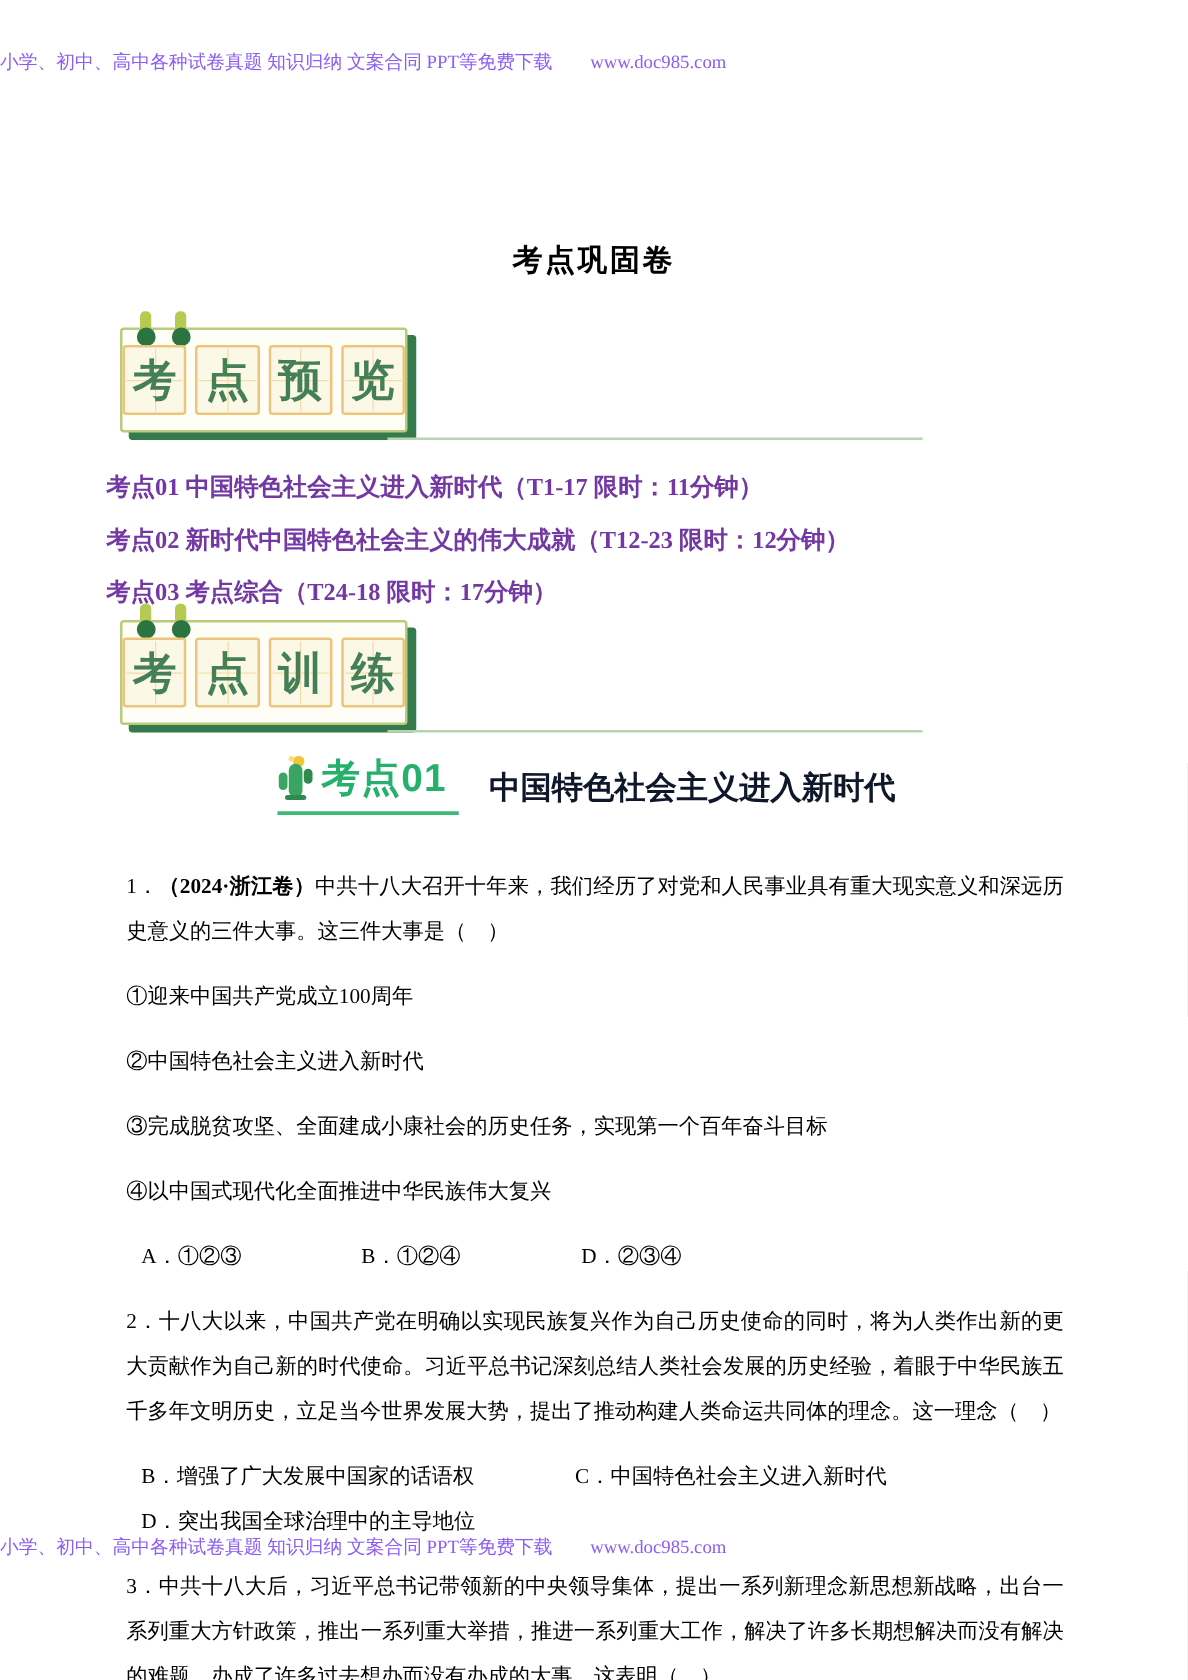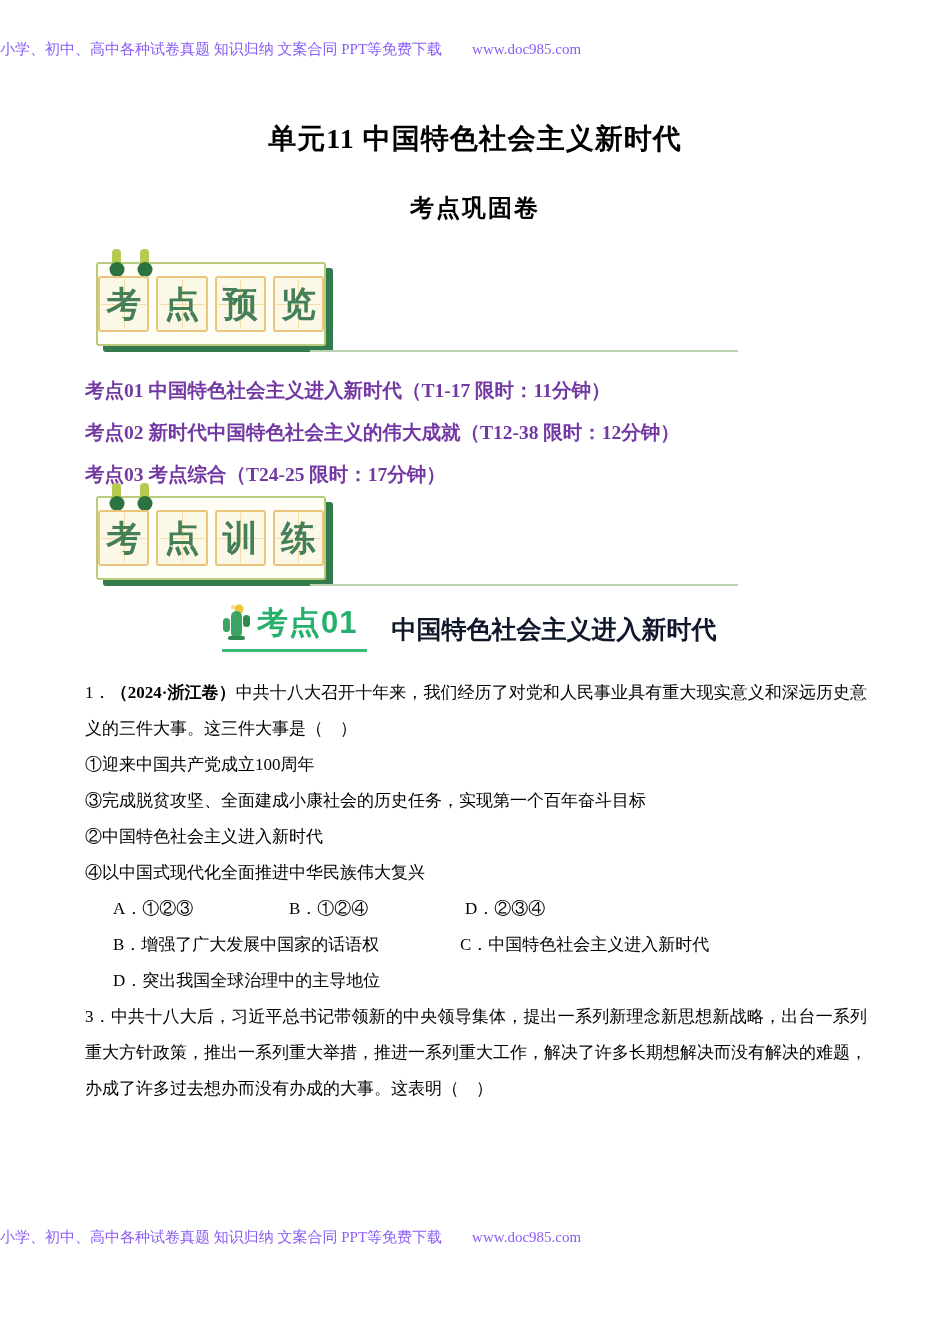--- a/index.html
+++ b/index.html
@@ -59,38 +59,37 @@
   .kaodian-badge svg { display:block; margin-right:5px; }
   .kaodian-label { font-family:"Liberation Sans","DejaVu Sans",sans-serif;
     font-weight:bold; font-size:31px; color:#25b06b; letter-spacing:1px; }
   .section-title { font-family:"Liberation Sans","DejaVu Sans",sans-serif;
     font-weight:bold; font-size:25px; color:#0f172a; margin-left:24px;
     padding-bottom:6px; white-space:nowrap; }
 
   
   .body { position:absolute; left:85px; top:675px; width:782px;
     font-size:17px; line-height:36px; text-align:justify; }
-  .body p { margin:0; }
+  .body p { margin:16px; }
   .bold { font-weight:bold; }
   .opt-row { display:flex; padding-left:28px; }
   .opt-row span { width:176px; white-space:nowrap; }
   .opt-row span:last-child { width:auto; }
   .opt-grid { display:grid; grid-template-columns:347px auto; padding-left:28px; }
   .opt-grid span { white-space:nowrap; }
 </style>
 </head>
 <body>
 
 <div class="page">
 
   <div class="doc-bar" style="top:40px;">
     <span>小学、初中、高中各种试卷真题 知识归纳 文案合同 PPT等免费下载</span><span class="url">www.doc985.com</span>
   </div>
 
-  <div class="main-title">单元11 中国特色社会主义新时代</div>
   <div class="sub-title">考点巩固卷</div>
 
   <div class="badge-wrap" style="top:262px;">
     <div class="badge-card">
       <div class="pin p1"></div>
       <div class="pin p2"></div>
       <div class="char-box">
           <span>考</span>
         </div>
       <div class="char-box">
@@ -101,22 +100,22 @@
         </div>
       <div class="char-box">
           <span>览</span>
         </div>
     </div>
     <div class="badge-underline"></div>
   </div>
 
   <div class="outline">
     <div class="outline-line">考点01 中国特色社会主义进入新时代（T1-17 限时：11分钟）</div>
-    <div class="outline-line">考点02 新时代中国特色社会主义的伟大成就（T12-38 限时：12分钟）</div>
-    <div class="outline-line">考点03 考点综合（T24-25 限时：17分钟）</div>
+    <div class="outline-line">考点02 新时代中国特色社会主义的伟大成就（T12-23 限时：12分钟）</div>
+    <div class="outline-line">考点03 考点综合（T24-18 限时：17分钟）</div>
   </div>
 
   <div class="badge-wrap" style="top:496px;">
     <div class="badge-card">
       <div class="pin p1"></div>
       <div class="pin p2"></div>
       <div class="char-box">
           <span>考</span>
         </div>
       <div class="char-box">
@@ -144,29 +143,30 @@
       </svg>
       <span class="kaodian-label">考点01</span>
     </div>
     <div class="section-title">中国特色社会主义进入新时代</div>
   </div>
 
   <div class="body">
 
     <p><span>1．</span><span class="bold">（2024·浙江卷）</span><span>中共十八大召开十年来，我们经历了对党和人民事业具有重大现实意义和深远历史意义的三件大事。这三件大事是（　）</span></p>
     <p>①迎来中国共产党成立100周年</p>
+    <p>②中国特色社会主义进入新时代</p>
     <p>③完成脱贫攻坚、全面建成小康社会的历史任务，实现第一个百年奋斗目标</p>
-    <p>②中国特色社会主义进入新时代</p>
     <p>④以中国式现代化全面推进中华民族伟大复兴</p>
     <div class="opt-row">
       <span>A．①②③</span>
       <span>B．①②④</span>
       <span>D．②③④</span>
     </div>
 
+    <p><span>2．</span><span>十八大以来，中国共产党在明确以实现民族复兴作为自己历史使命的同时，将为人类作出新的更大贡献作为自己新的时代使命。习近平总书记深刻总结人类社会发展的历史经验，着眼于中华民族五千多年文明历史，立足当今世界发展大势，提出了推动构建人类命运共同体的理念。这一理念（　）</span></p>
     <div class="opt-grid">
       <span>B．增强了广大发展中国家的话语权</span>
       <span>C．中国特色社会主义进入新时代</span>
       <span>D．突出我国全球治理中的主导地位</span>
     </div>
 
     <p><span>3．</span><span>中共十八大后，习近平总书记带领新的中央领导集体，提出一系列新理念新思想新战略，出台一系列重大方针政策，推出一系列重大举措，推进一系列重大工作，解决了许多长期想解决而没有解决的难题，办成了许多过去想办而没有办成的大事。这表明（　）</span></p>
 
   </div>
 

